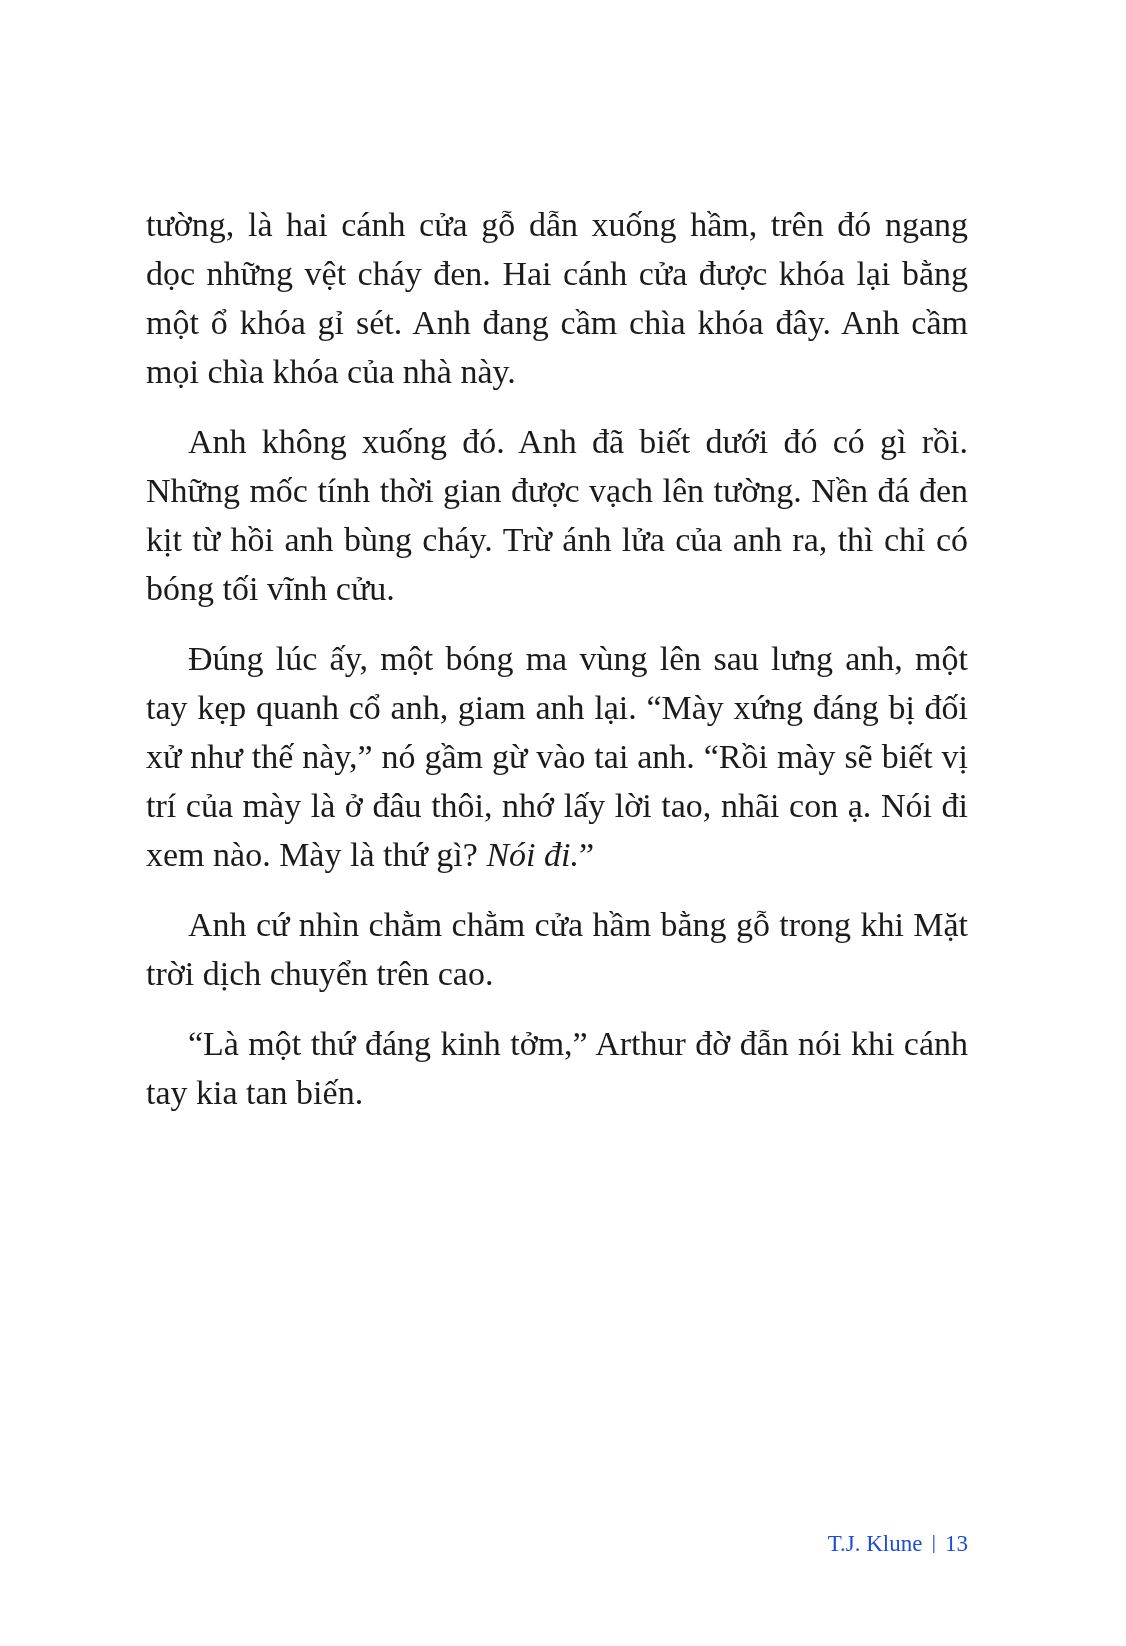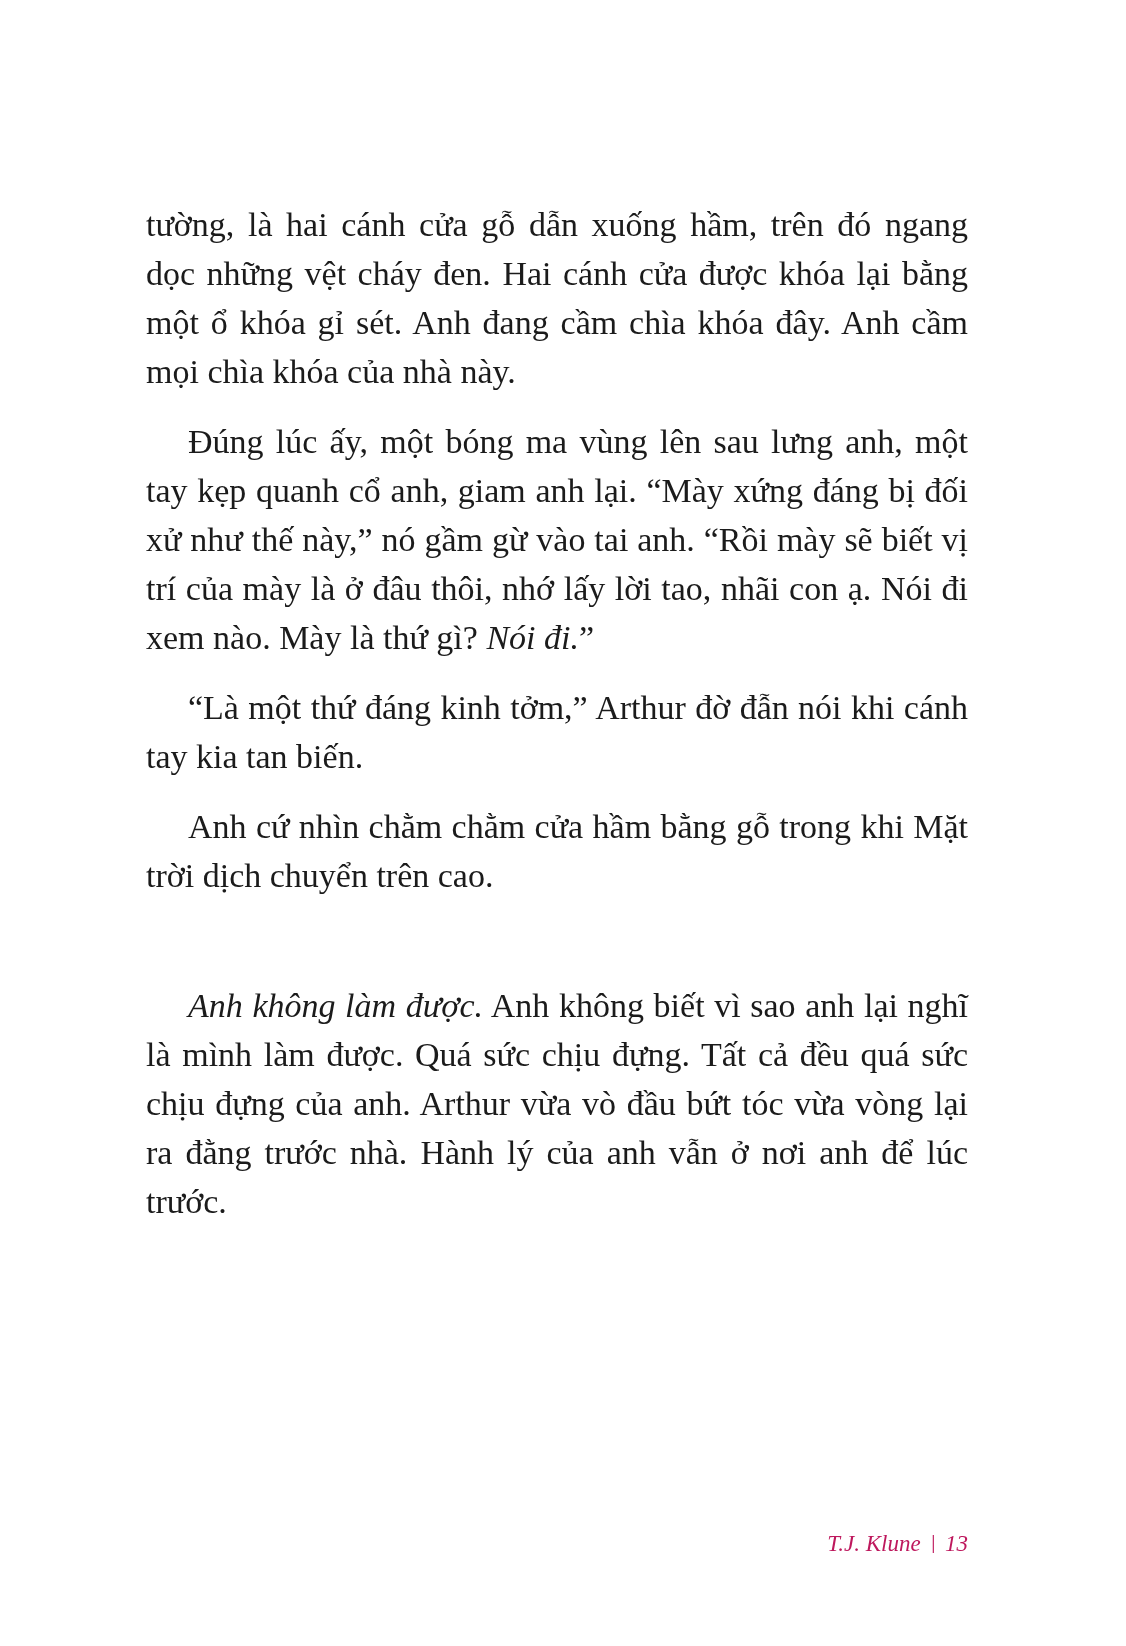--- a/index.html
+++ b/index.html
@@ -37,39 +37,38 @@
   }
   .scene-break {
     height: 60px;
   }
   .footer {
     position: absolute;
     top: 1530px;
     right: 158px;
     font-size: 23px;
     line-height: 28px;
-    color: #be185d;
+    color: #1d4ed8;
     white-space: nowrap;
-    font-style: italic;
   }
   .footer .sep {
     margin: 0 9px;
   }
 </style>
 </head>
 <body>
 
 <div class="page">
 
   <div class="text-block">
       <p class="para"><span>tường, là hai cánh cửa gỗ dẫn xuống hầm, trên đó ngang dọc những vệt cháy đen. Hai cánh cửa được khóa lại bằng một ổ khóa gỉ sét. Anh đang cầm chìa khóa đây. Anh cầm mọi chìa khóa của nhà này.</span></p>
+      <p class="para indent"><span>Anh không xuống đó. Anh đã biết dưới đó có gì rồi. Những mốc tính thời gian được vạch lên tường. Nền đá đen kịt từ hồi anh bùng cháy. Trừ ánh lửa của anh ra, thì chỉ có bóng tối vĩnh cửu.</span></p>
       <p class="para indent"><span>Đúng lúc ấy, một bóng ma vùng lên sau lưng anh, một tay kẹp quanh cổ anh, giam anh lại. “Mày xứng đáng bị đối xử như thế này,” nó gầm gừ vào tai anh. “Rồi mày sẽ biết vị trí của mày là ở đâu thôi, nhớ lấy lời tao, nhãi con ạ. Nói đi xem nào. Mày là thứ gì? </span><em>Nói đi.</em><span>”</span></p>
+      <p class="para indent"><span>Anh cứ nhìn chằm chằm cửa hầm bằng gỗ trong khi Mặt trời dịch chuyển trên cao.</span></p>
       <p class="para indent"><span>“Là một thứ đáng kinh tởm,” Arthur đờ đẫn nói khi cánh tay kia tan biến.</span></p>
-      <p class="para indent"><span>Anh cứ nhìn chằm chằm cửa hầm bằng gỗ trong khi Mặt trời dịch chuyển trên cao.</span></p>
       <div class="scene-break"></div>
-      <p class="para indent"><em>Anh không làm được.</em><span> Anh không biết vì sao anh lại nghĩ là mình làm được. Quá sức chịu đựng. Tất cả đều quá sức chịu đựng của anh. Arthur vừa vò đầu bứt tóc vừa vòng lại ra đằng trước nhà. Hành lý của anh vẫn ở nơi anh để lúc trước.</span></p>
     </div>
 
   <div class="footer">
     <span>T.J. Klune</span><span class="sep">|</span><span>13</span>
   </div>
 
 </div>
 
 </body></html>

